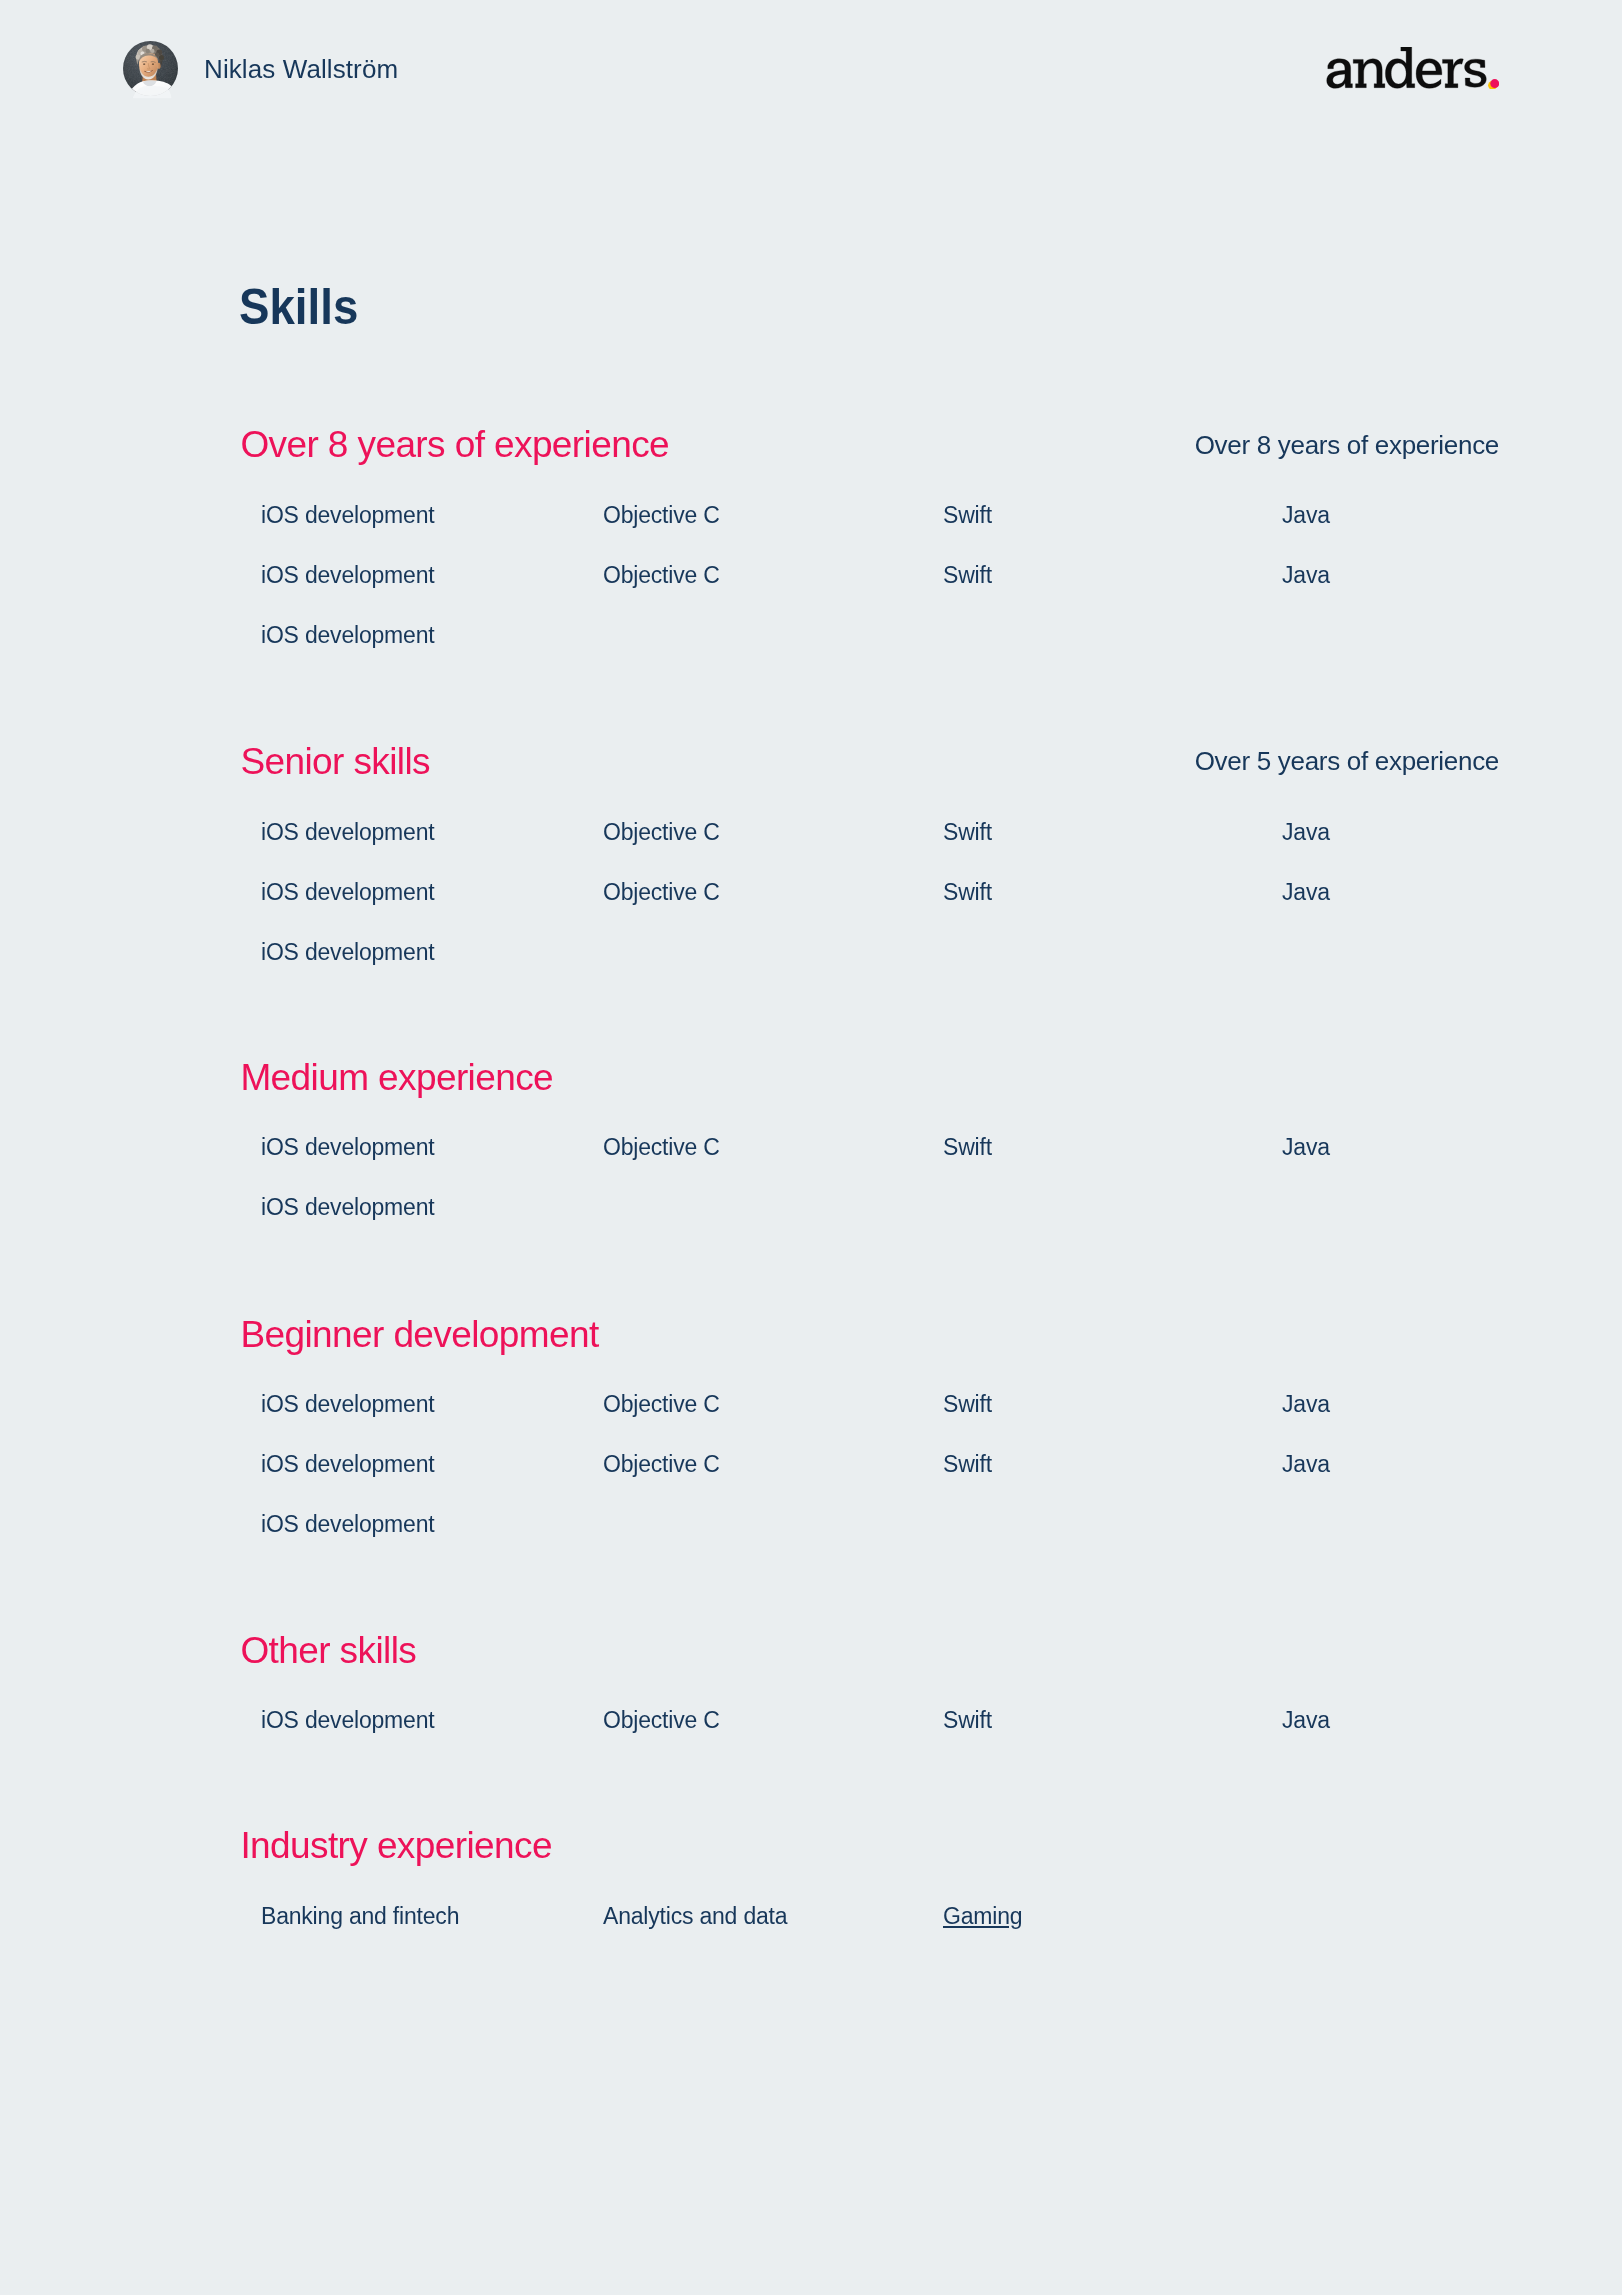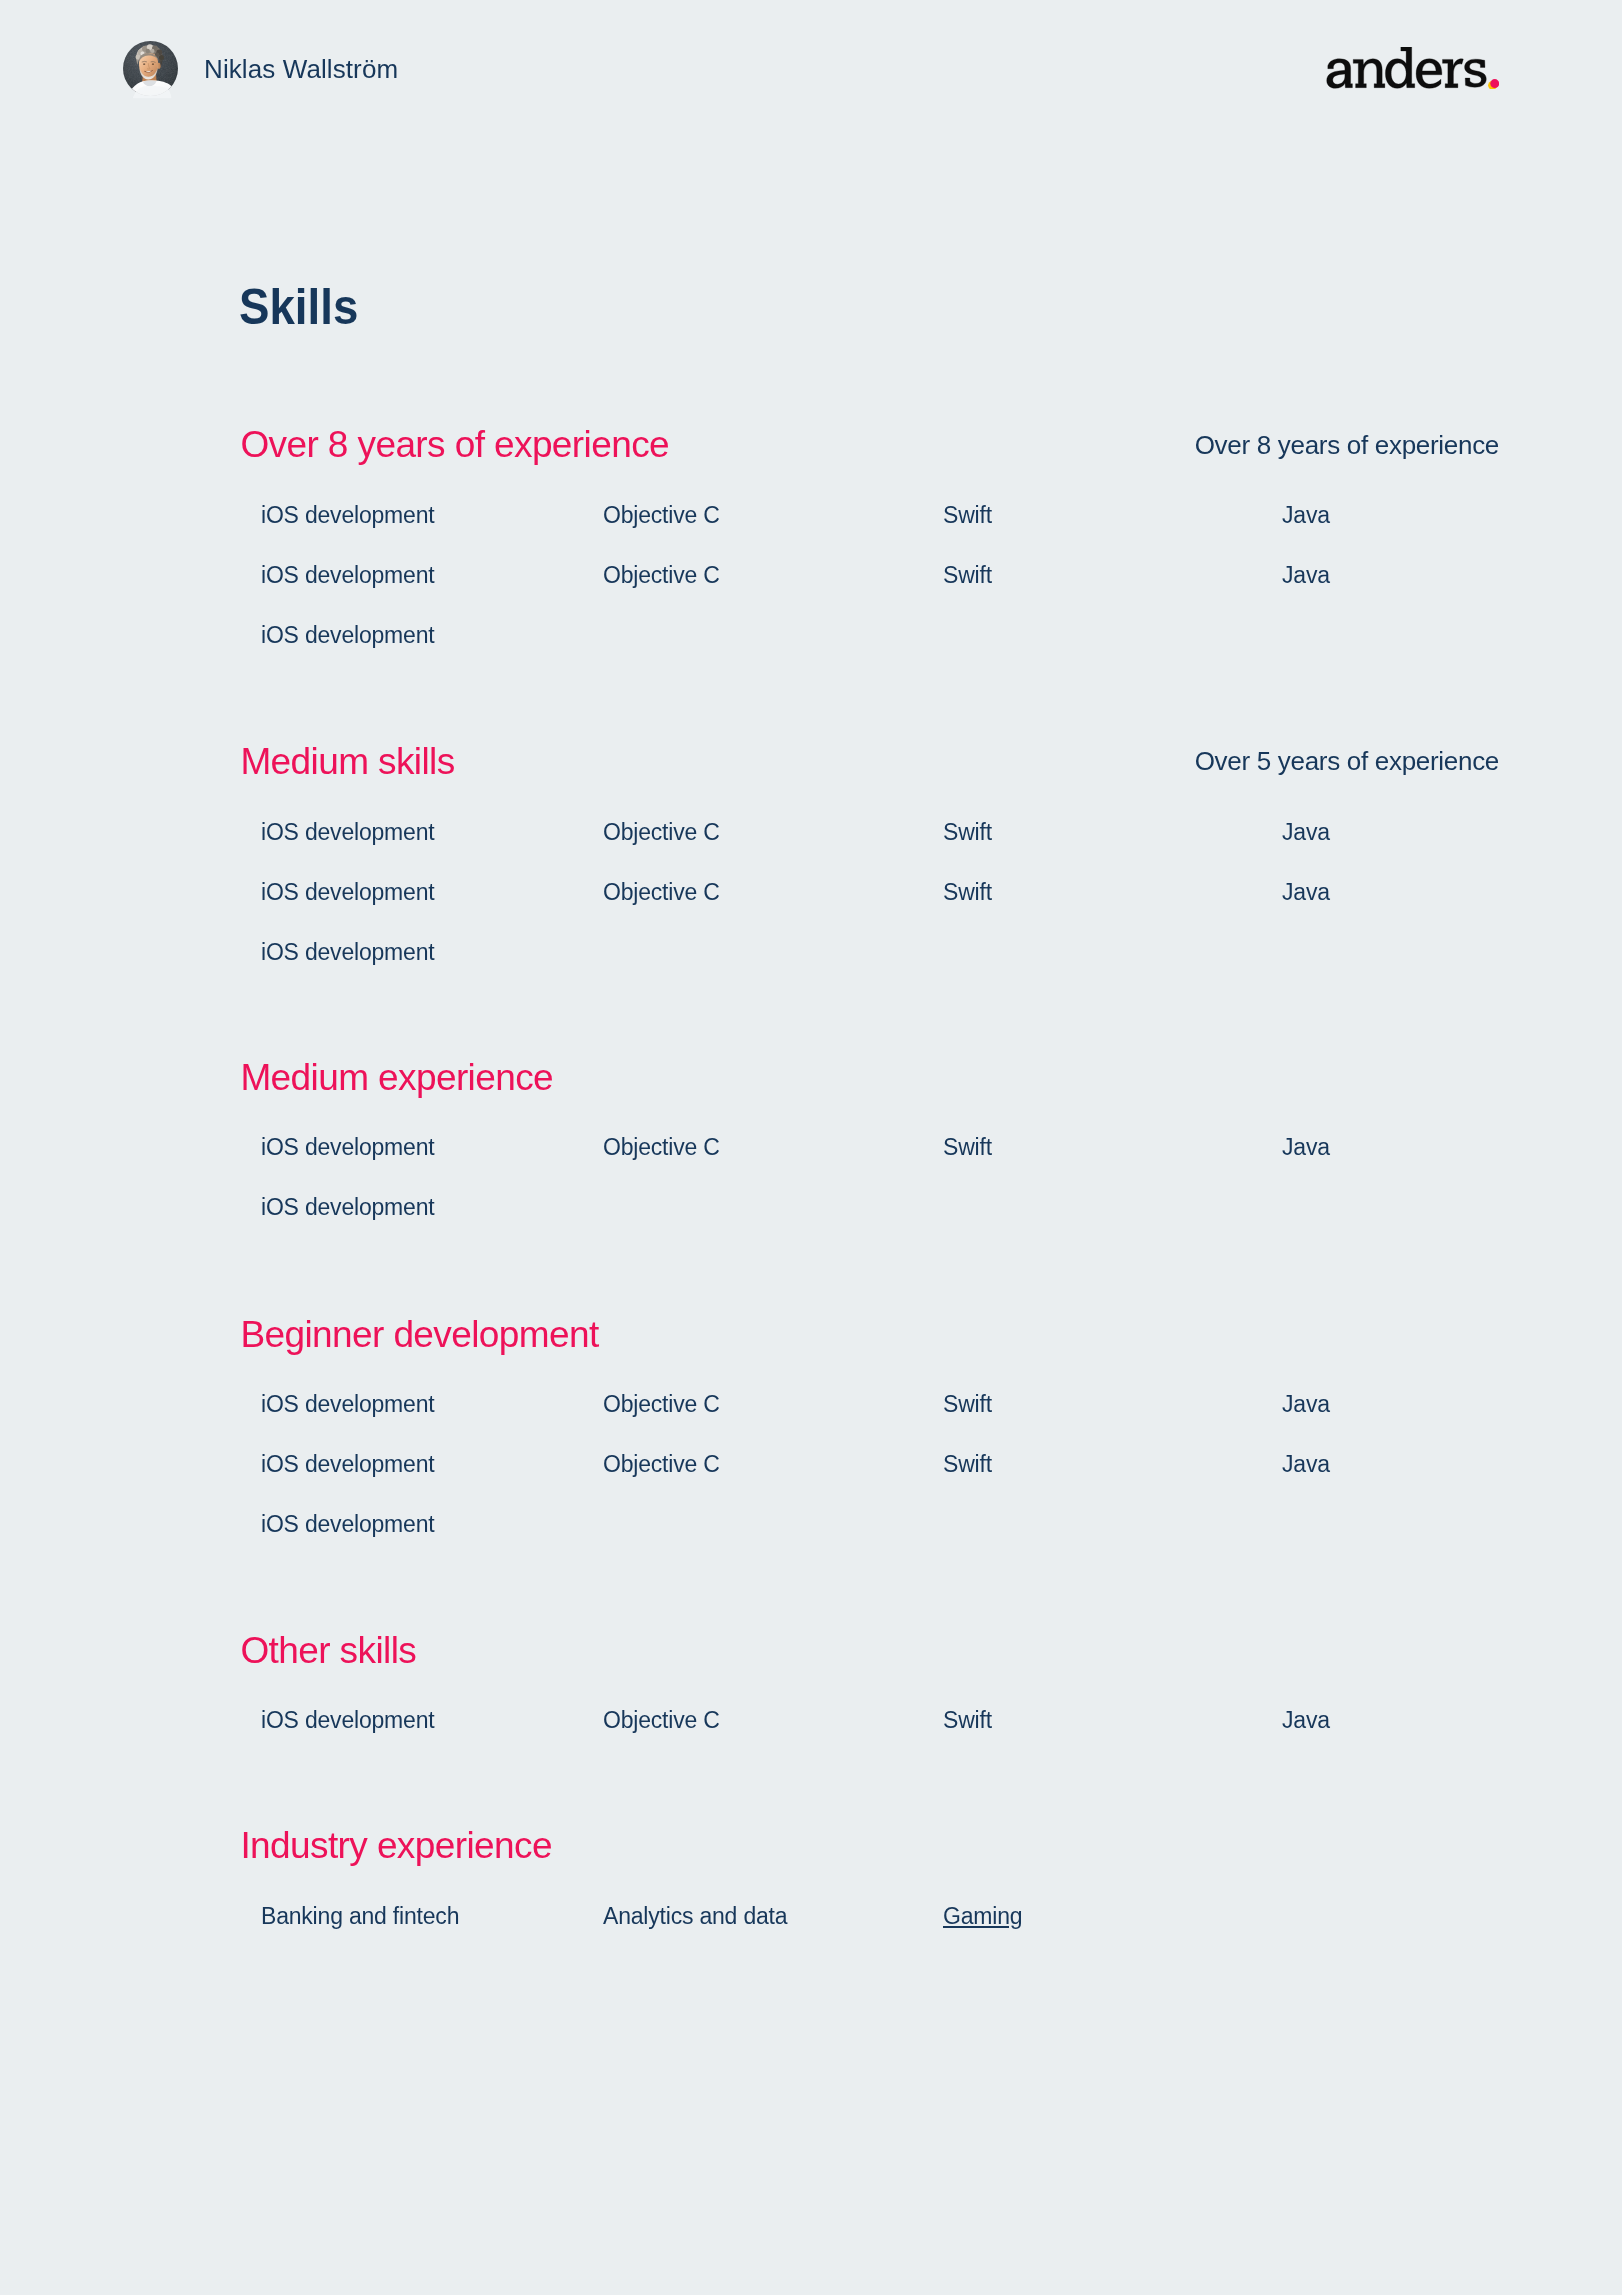--- a/index.html
+++ b/index.html
@@ -179,21 +179,21 @@
           <div class="cell" style="left: 0px;">iOS development</div>
           <div class="cell" style="left: 342px;">Objective C</div>
           <div class="cell" style="left: 682px;">Swift</div>
           <div class="cell" style="left: 1021px;">Java</div>
         </div>
         <div class="row" style="top: 199px;">
           <div class="cell" style="left: 0px;">iOS development</div>
         </div>
       </div>
       <div class="section" style="top: 740px;">
-        <div class="section-title">Medium skills</div>
+        <div class="section-title">Senior skills</div>
         <div class="section-note" style="top: 6.3px; text-align: center;">Over 5 years of experience</div>
         <div class="row" style="top: 79px;">
           <div class="cell" style="left: 0px;">iOS development</div>
           <div class="cell" style="left: 342px;">Objective C</div>
           <div class="cell" style="left: 682px;">Swift</div>
           <div class="cell" style="left: 1021px;">Java</div>
         </div>
         <div class="row" style="top: 139px;">
           <div class="cell" style="left: 0px;">iOS development</div>
           <div class="cell" style="left: 342px;">Objective C</div>

